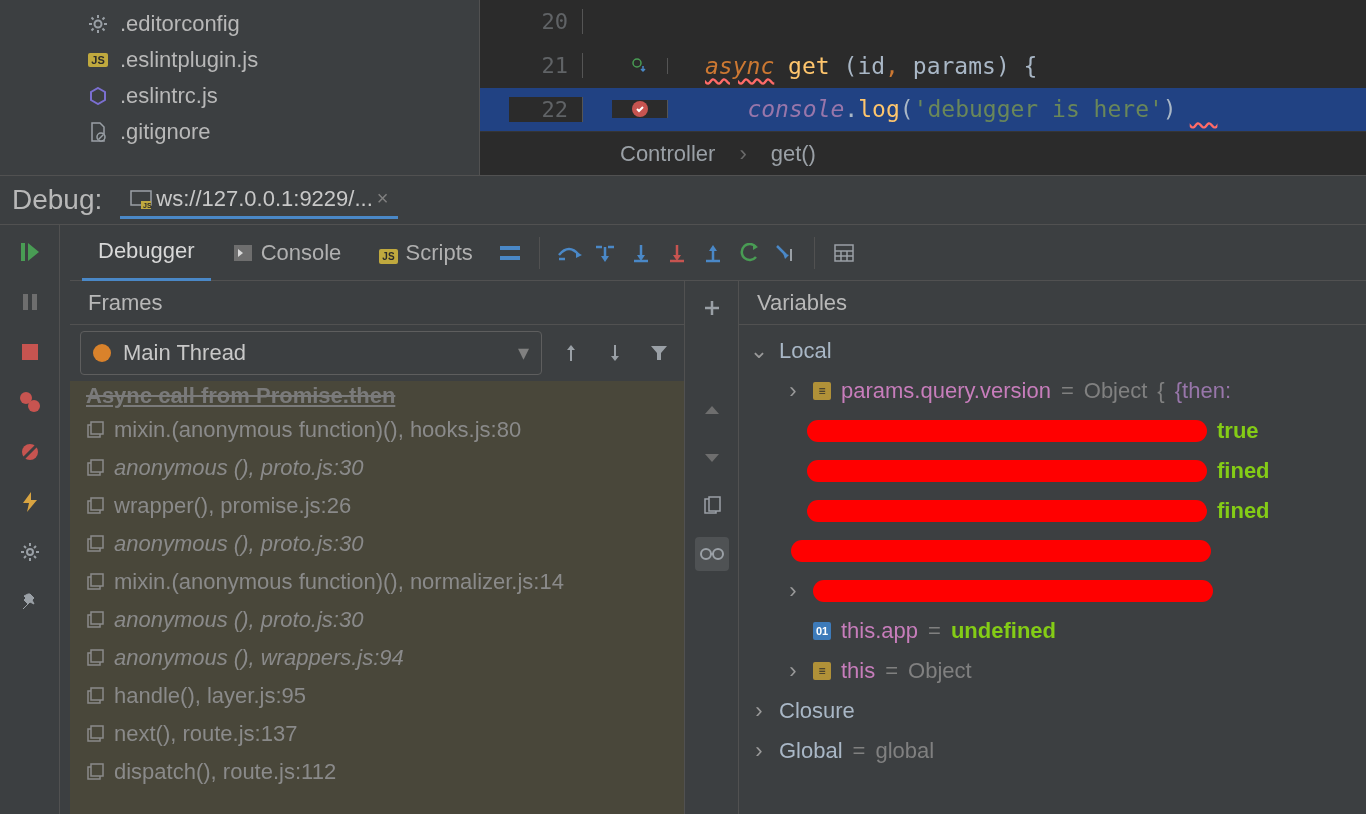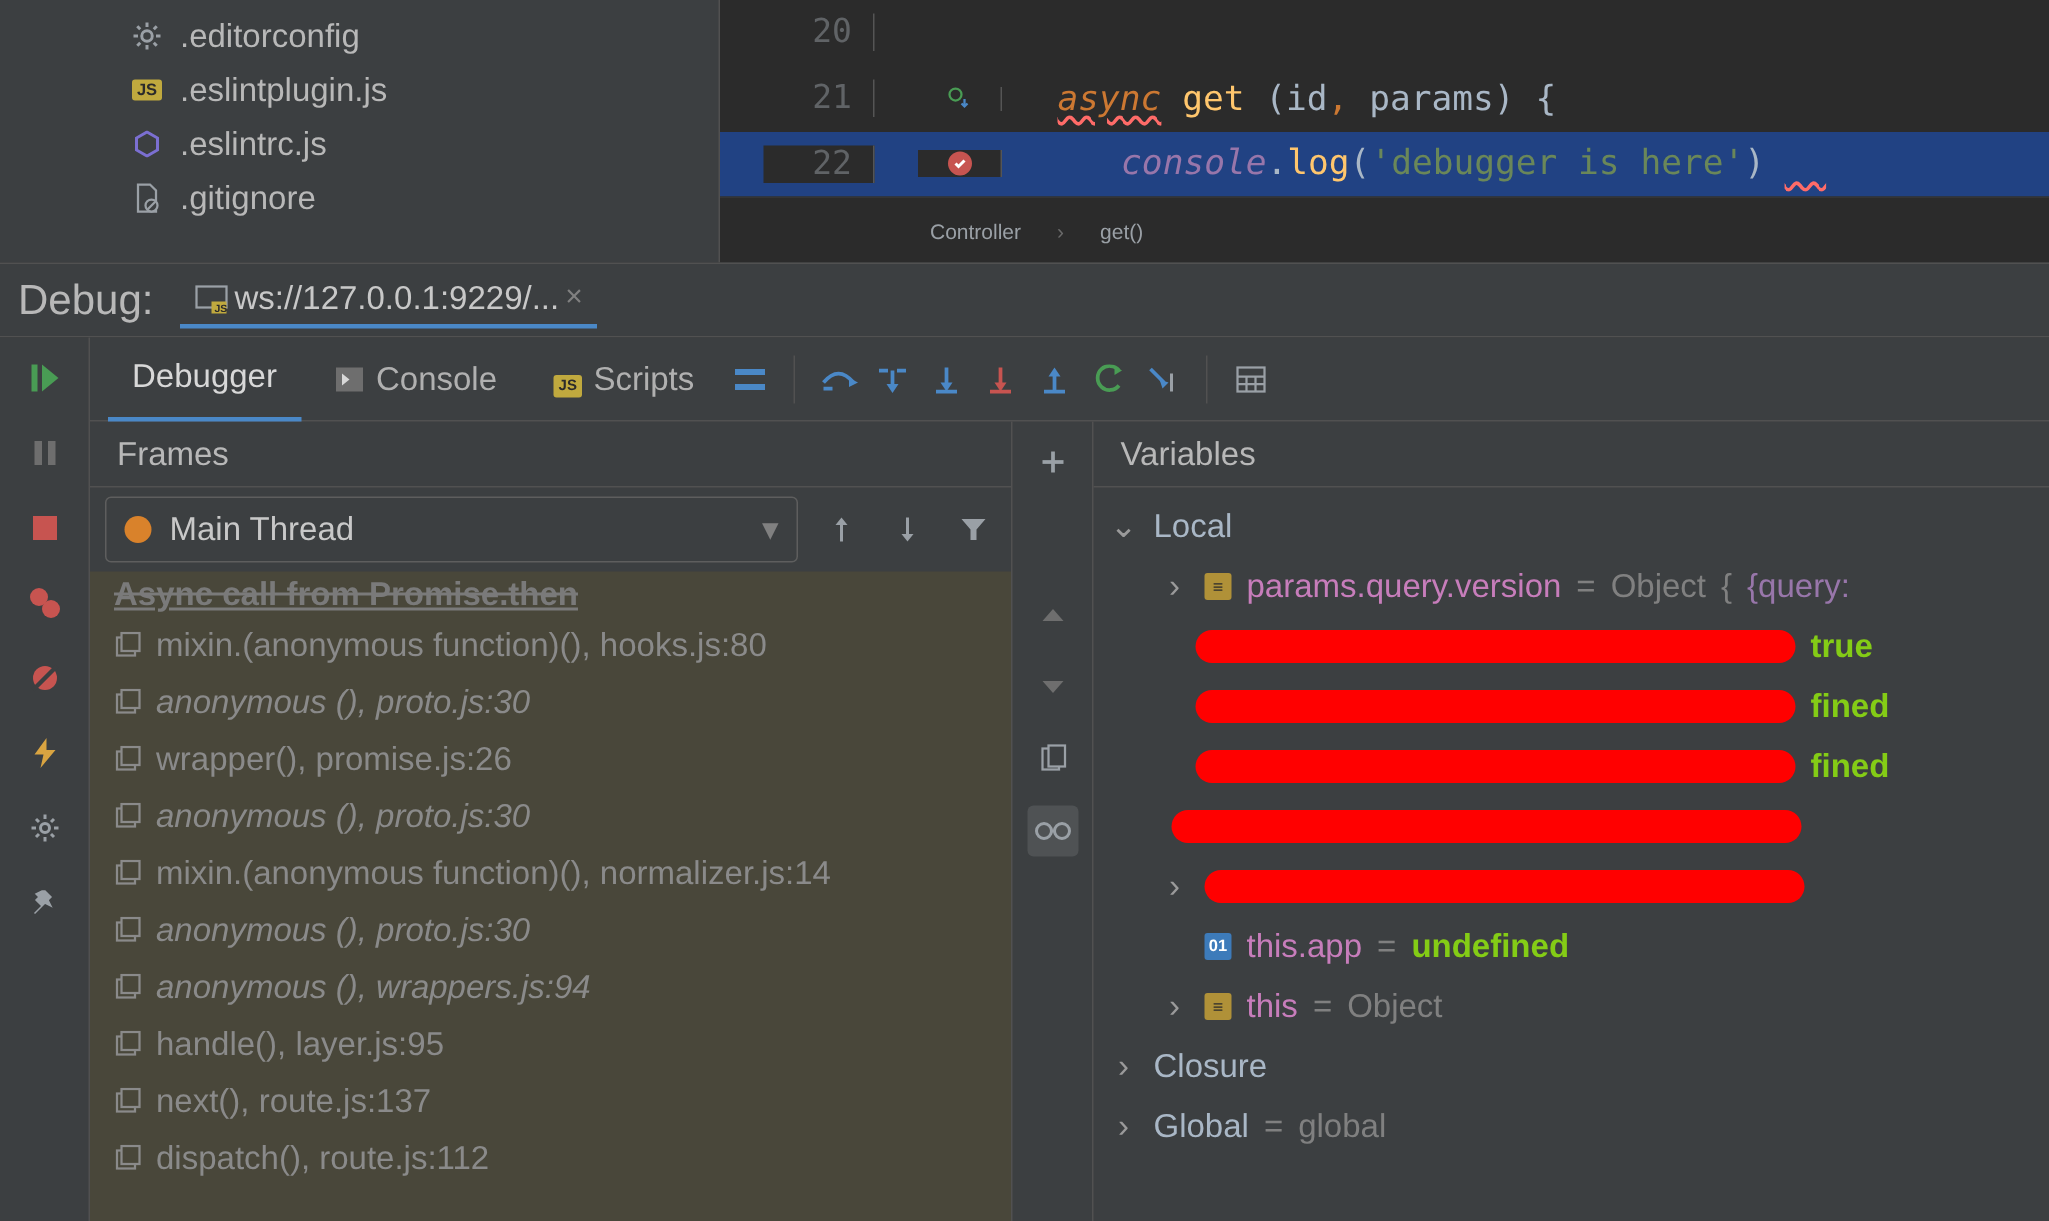--- a/index.html
+++ b/index.html
@@ -41,29 +41,29 @@
 .kw-async { color: #cc7832; font-style: italic; }
 .kw-orange { color: #cc7832; }
 .fn-name { color: #ffc66d; }
 .ident { color: #a9b7c6; }
 .console-obj { color: #9876aa; font-style: italic; }
 .method { color: #ffc66d; }
 .string { color: #6a8759; }
 .brace { color: #a9b7c6; }
 .wavy { text-decoration: underline wavy #ff6b68; text-underline-offset: 4px; margin-left: 13px; }
 
-.breadcrumb { height: 44px; display: flex; align-items: center; padding-left: 140px; color: #9aa0a6; font-size: 14px; gap: 24px; border-top: 1px solid #353535; }
+.breadcrumb { height: 44px; display: flex; align-items: center; padding-left: 140px; color: #9aa0a6; font-size: 22px; gap: 24px; border-top: 1px solid #353535; }
 .breadcrumb .sep { color: #6a6a6a; }
 
 .debug-header { height: 50px; background: #3c3f41; display: flex; align-items: center; border-top: 1px solid #515151; border-bottom: 1px solid #515151; padding-left: 12px; gap: 18px; }
 .debug-header .label { font-size: 28px; color: #b8b8b8; }
 .run-tab { display: flex; align-items: center; gap: 4px; padding: 4px 10px; border-bottom: 3px solid #4a88c7; font-size: 22px; color: #c8c8c8; }
 .close-x { color: #808080; cursor: pointer; font-size: 20px; }
 
-.main-debug { flex: 1; display: flex; background: #3c3f41; }
+.main-debug { flex: 1; display: flex; background: #3c3f41; gap: 10px; }
 .left-rail { width: 60px; background: #3c3f41; display: flex; flex-direction: column; align-items: center; padding-top: 10px; gap: 16px; border-right: 1px solid #515151; }
 .rail-btn { width: 34px; height: 34px; display: flex; align-items: center; justify-content: center; cursor: pointer; }
 
 .debug-body { flex: 1; display: flex; flex-direction: column; }
 .debug-tabs { height: 56px; display: flex; align-items: center; border-bottom: 1px solid #515151; padding: 0 12px; gap: 6px; }
 .dt-tab { display: flex; align-items: center; gap: 8px; padding: 14px 16px; font-size: 22px; color: #b0b0b0; cursor: pointer; }
 .dt-tab.active { border-bottom: 3px solid #4a88c7; color: #d8d8d8; }
 .dt-sep { width: 1px; height: 32px; background: #515151; margin: 0 8px; }
 .step-icon { width: 30px; height: 30px; display: flex; align-items: center; justify-content: center; cursor: pointer; }
 
@@ -485,21 +485,21 @@
             <span class="expand">⌄</span>
             <span>Local</span>
           </div>
           <div class="var-row" style="padding-left:34px">
             <span class="expand">›</span>
             <span class="icon-square obj-icon">≡</span>
             <span class="var-name">params.query.version</span>
             <span class="var-eq">=</span>
             <span class="var-obj">Object</span>
             <span class="var-obj">{</span>
-              <span class="var-purple" style="color:#9876aa">{query:</span>
+              <span class="var-purple" style="color:#9876aa">{then:</span>
           </div>
           <div class="var-row" style="padding-left:58px">
               <div class="redact" style="width:400px"></div>
               <span class="var-val">true</span>
             </div>
           <div class="var-row" style="padding-left:58px">
               <div class="redact" style="width:400px"></div>
               <span class="var-val">fined</span>
             </div>
           <div class="var-row" style="padding-left:58px">

